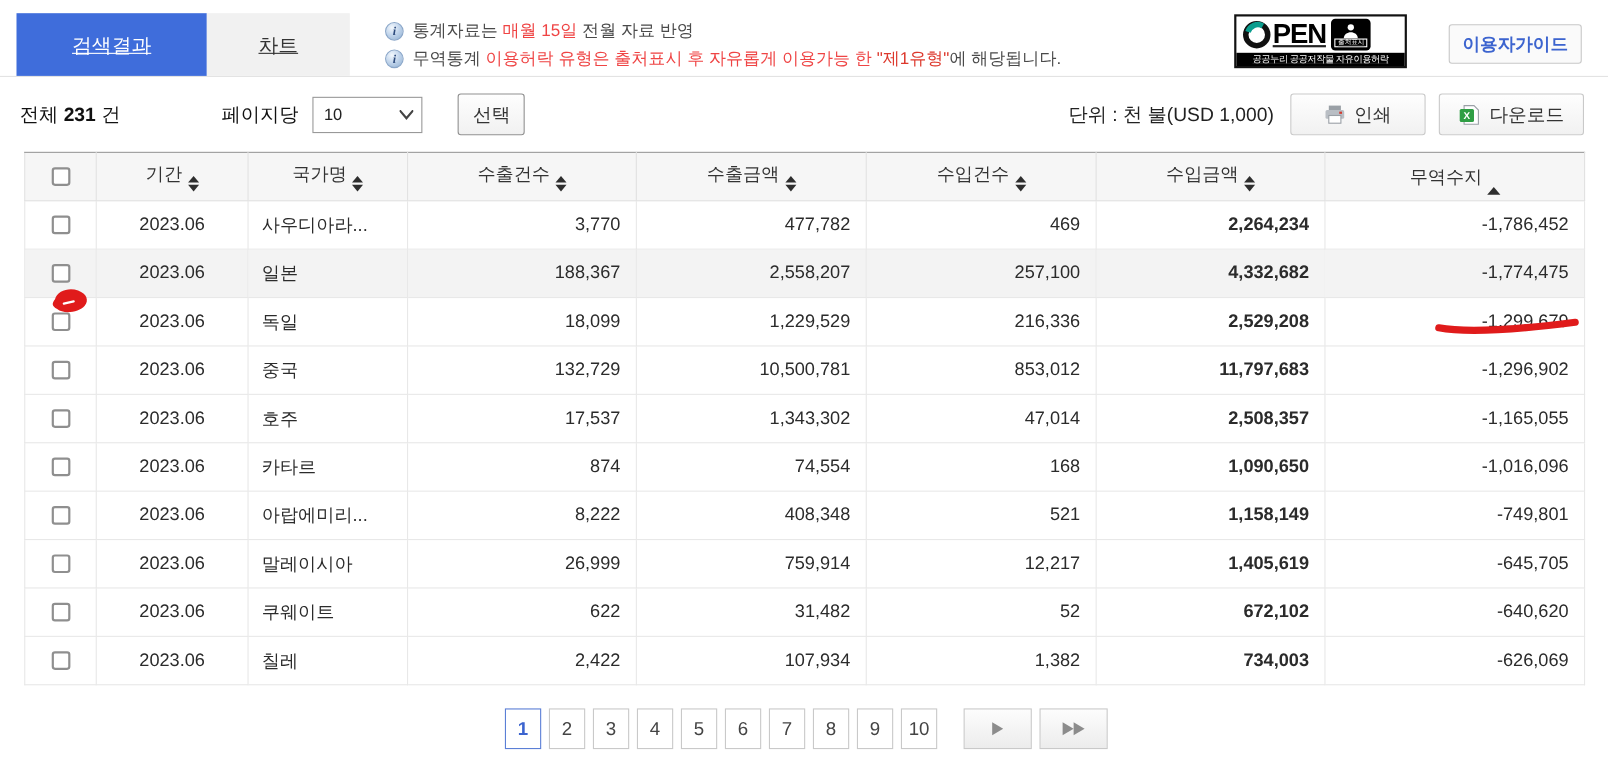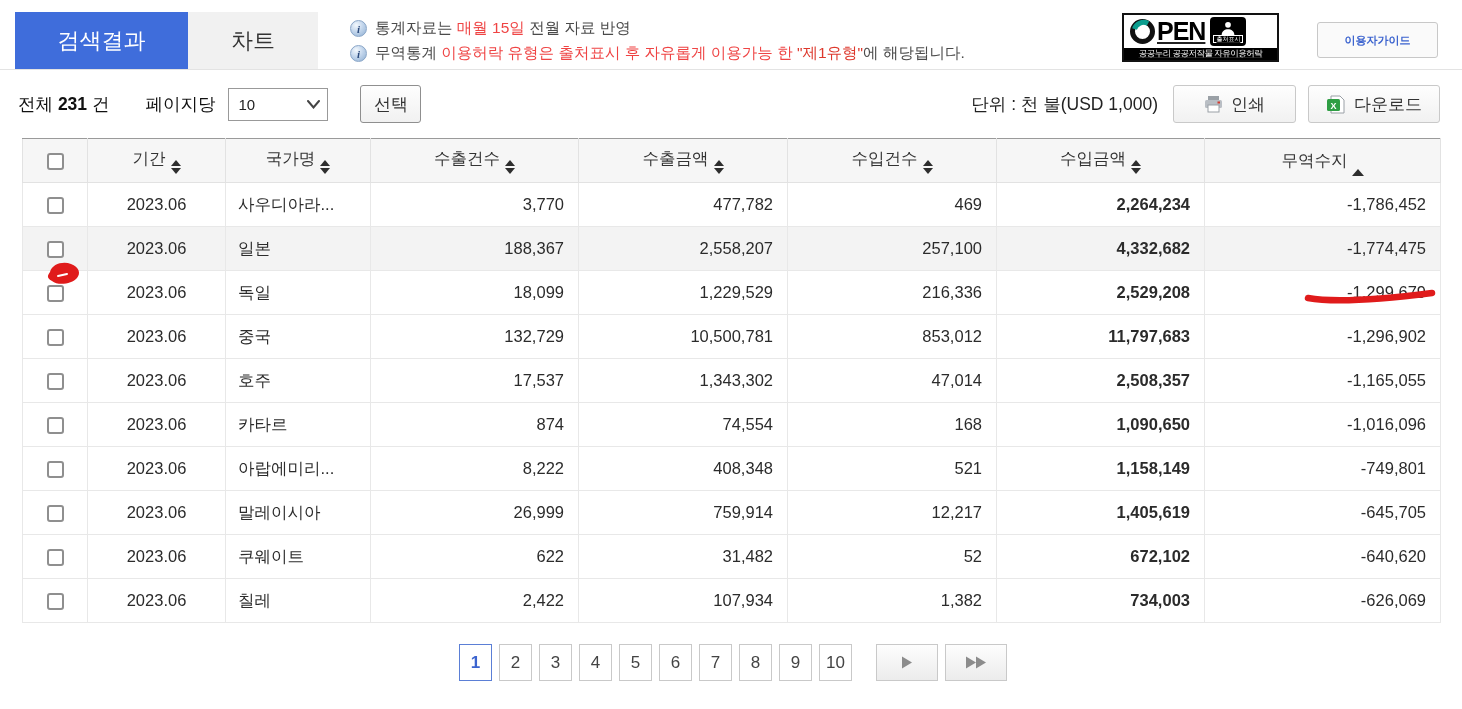--- a/index.html
+++ b/index.html
@@ -5,21 +5,21 @@
   * { box-sizing: border-box; margin: 0; padding: 0; }
   html,body { width:1462px; height:709px; background:#fff; overflow:hidden;
     font-family:"Liberation Sans","DejaVu Sans",sans-serif; color:#222; }
   .page { position:relative; width:1462px; height:709px; }
 
   
   .header { display:flex; margin-top:12px; height:58px; border-bottom:1px solid #e3e3e3;
     padding-left:15px; padding-right:24px; }
   .tabs { display:flex; height:100%; }
   .tab { width:130px; height:100%; display:flex; align-items:center; justify-content:center;
-    font-size:22px; color:#333; background:#f1f1f1; cursor:pointer; }
+    font-size:18px; color:#333; background:#f1f1f1; cursor:pointer;text-decoration:underline; }
   .tab.active { width:173px; background:#3f6ddb; color:#fff; }
   .notices { flex:1; margin-left:32px; padding-top:4px; }
   .notice-line { display:flex; align-items:center; height:25px; font-size:15.5px; color:#4a4a4a; }
   .info-icon { width:17px; height:17px; border-radius:50%; margin-right:8px; flex:0 0 auto;
     background:radial-gradient(circle at 35% 28%, #f3f8fd 0%, #c3d6ec 45%, #8fafd2 100%);
     border:1px solid #8aa6c8; color:#2c4a7c; font-size:11px; font-weight:bold; font-style:italic;
     display:flex; align-items:center; justify-content:center; font-family:"Liberation Serif","DejaVu Serif",serif; }
   .orange { color:#ef4444;text-align:center; }
   .red { color:#dd382c; }
 
@@ -31,28 +31,28 @@
     letter-spacing:-1px; color:#000; margin-left:2px; }
   .kogl-o { margin-right:1px; display:block; }
   .kogl-badge { margin-left:5px; width:36px; height:29px; background:#000; border-radius:4px;
     display:flex; flex-direction:column; align-items:center; justify-content:center; }
   .kogl-badge-label { color:#fff; font-size:6px; border:1px solid #fff; padding:0 2px; line-height:6px; }
   .kogl-caption { height:13px; background:#000; color:#fff; font-size:8.5px;
     display:flex; align-items:center; justify-content:center; white-space:nowrap; letter-spacing:-0.5px; }
 
   .guide-btn { margin-left:38px; margin-top:10px; width:121px; height:36px;
     background:#fafafa; border:1px solid #c8c8c8; border-radius:3px;
-    color:#3c64cf; font-weight:bold; font-size:11px; cursor:pointer;
+    color:#3c64cf; font-weight:bold; font-size:16px; cursor:pointer;
     font-family:"Liberation Sans","DejaVu Sans",sans-serif; }
 
   
   .controls { display:flex; align-items:center; margin:13px 22px 0 18px; height:42px; }
   .total { font-size:17.5px; color:#111; }
   .total b { font-weight:bold; }
-  .pp-label { margin-left:36px; font-size:17.5px; color:#111; }
+  .pp-label { margin-left:92px; font-size:17.5px; color:#111; }
   .select-wrap { position:relative; margin-left:13px; }
   .select-wrap select { appearance:none; -webkit-appearance:none; width:100px; height:33px;
     border:1px solid #999; background:#fff; font-size:15px; padding:0 26px 0 9px; color:#222; border-radius:0;
     font-family:"Liberation Sans","DejaVu Sans",sans-serif; }
   .select-chevron { position:absolute; right:8px; top:12px; pointer-events:none; }
   .btn { height:38px; border:1px solid #c9c9c9; border-radius:3px; cursor:pointer;
     background:linear-gradient(#fefefe,#f1f1f1); font-size:17px; color:#333;
     display:inline-flex; align-items:center; justify-content:center;
     font-family:"Liberation Sans","DejaVu Sans",sans-serif; }
   .select-btn { margin-left:32px; width:61px; border-color:#8f8f8f; }

